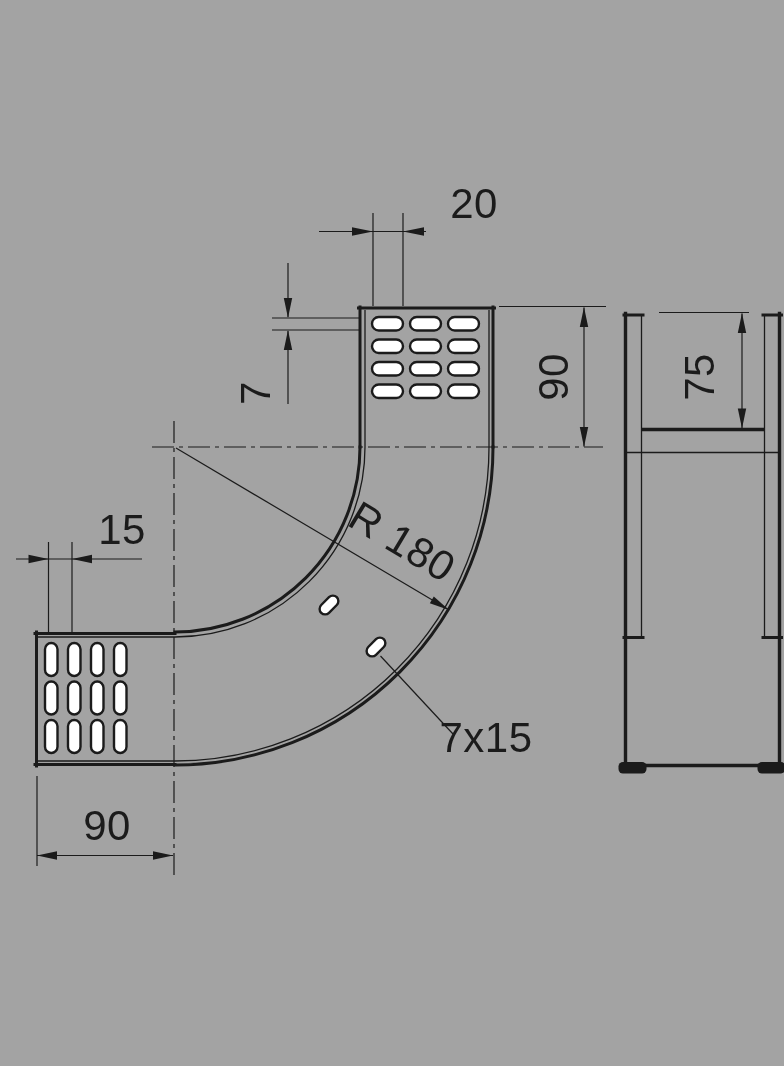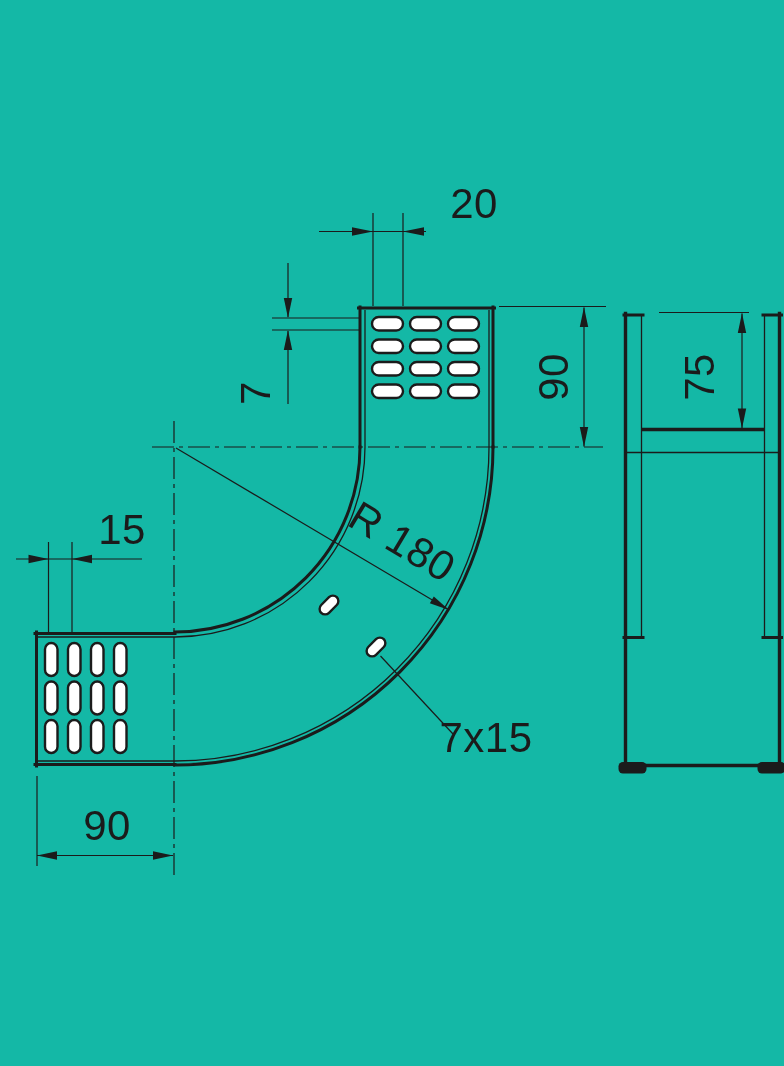--- a/index.html
+++ b/index.html
@@ -6,21 +6,21 @@
     margin: 0;
     padding: 0;
     background: #ffffff;
     width: 784px;
     height: 1066px;
     overflow: hidden;
   }
   .drawing-wrap {
     width: 784px;
     height: 1066px;
-    background: #14b8a6;
+    background: #a3a3a3;
   }
   svg {
     display: block;
   }
   .thick  { stroke: #1b1b1b; stroke-width: 3;   fill: none; stroke-linecap: square; }
   .thick2 { stroke: #1b1b1b; stroke-width: 3.4; fill: none; stroke-linecap: square; }
   .thin   { stroke: #1b1b1b; stroke-width: 1.3; fill: none; stroke-linecap: butt; }
   .dim    { stroke: #1b1b1b; stroke-width: 1.2; fill: none; stroke-linecap: butt; }
   .slot   { stroke: #1b1b1b; stroke-width: 2.4; fill: #ffffff; }
   .centerline { stroke: #1b1b1b; stroke-width: 1.2; fill: none; stroke-dasharray: 22 5 4 5; }

